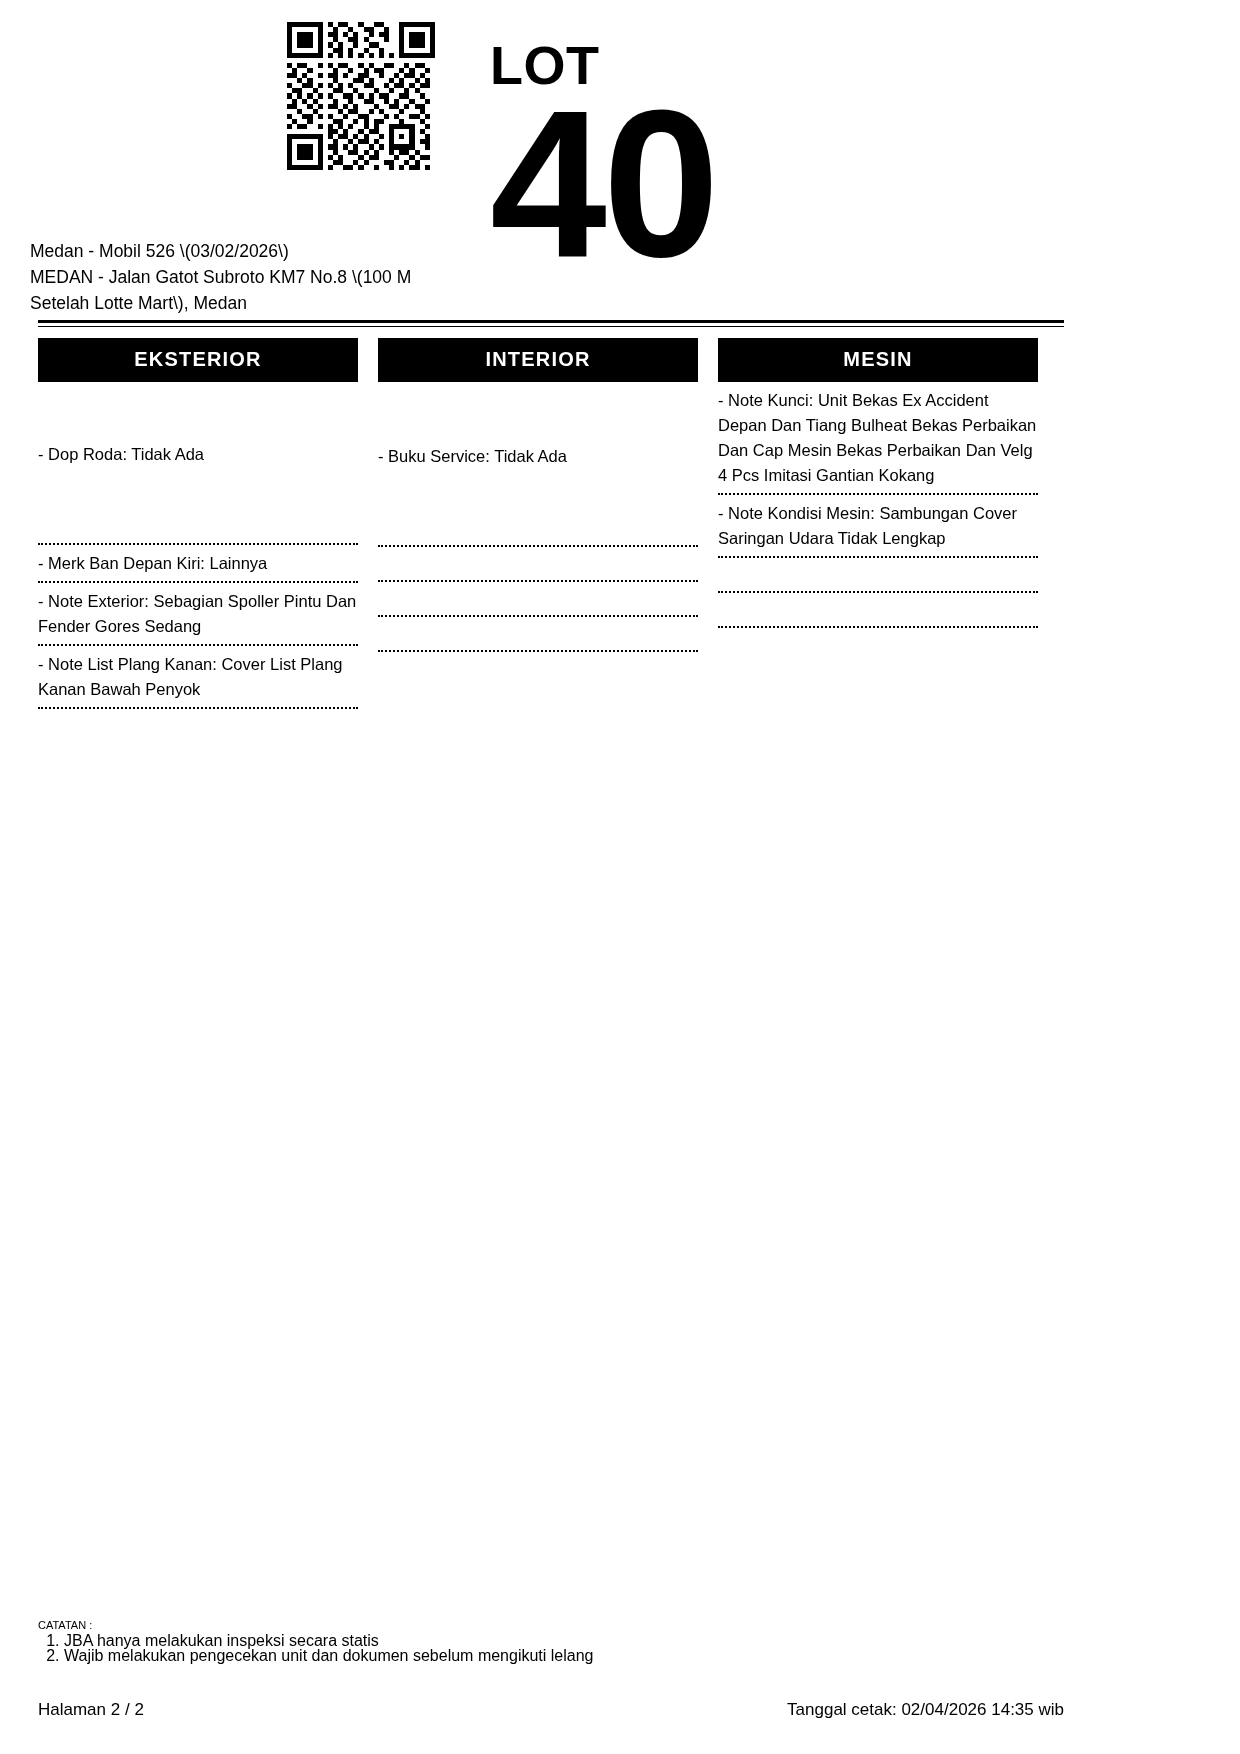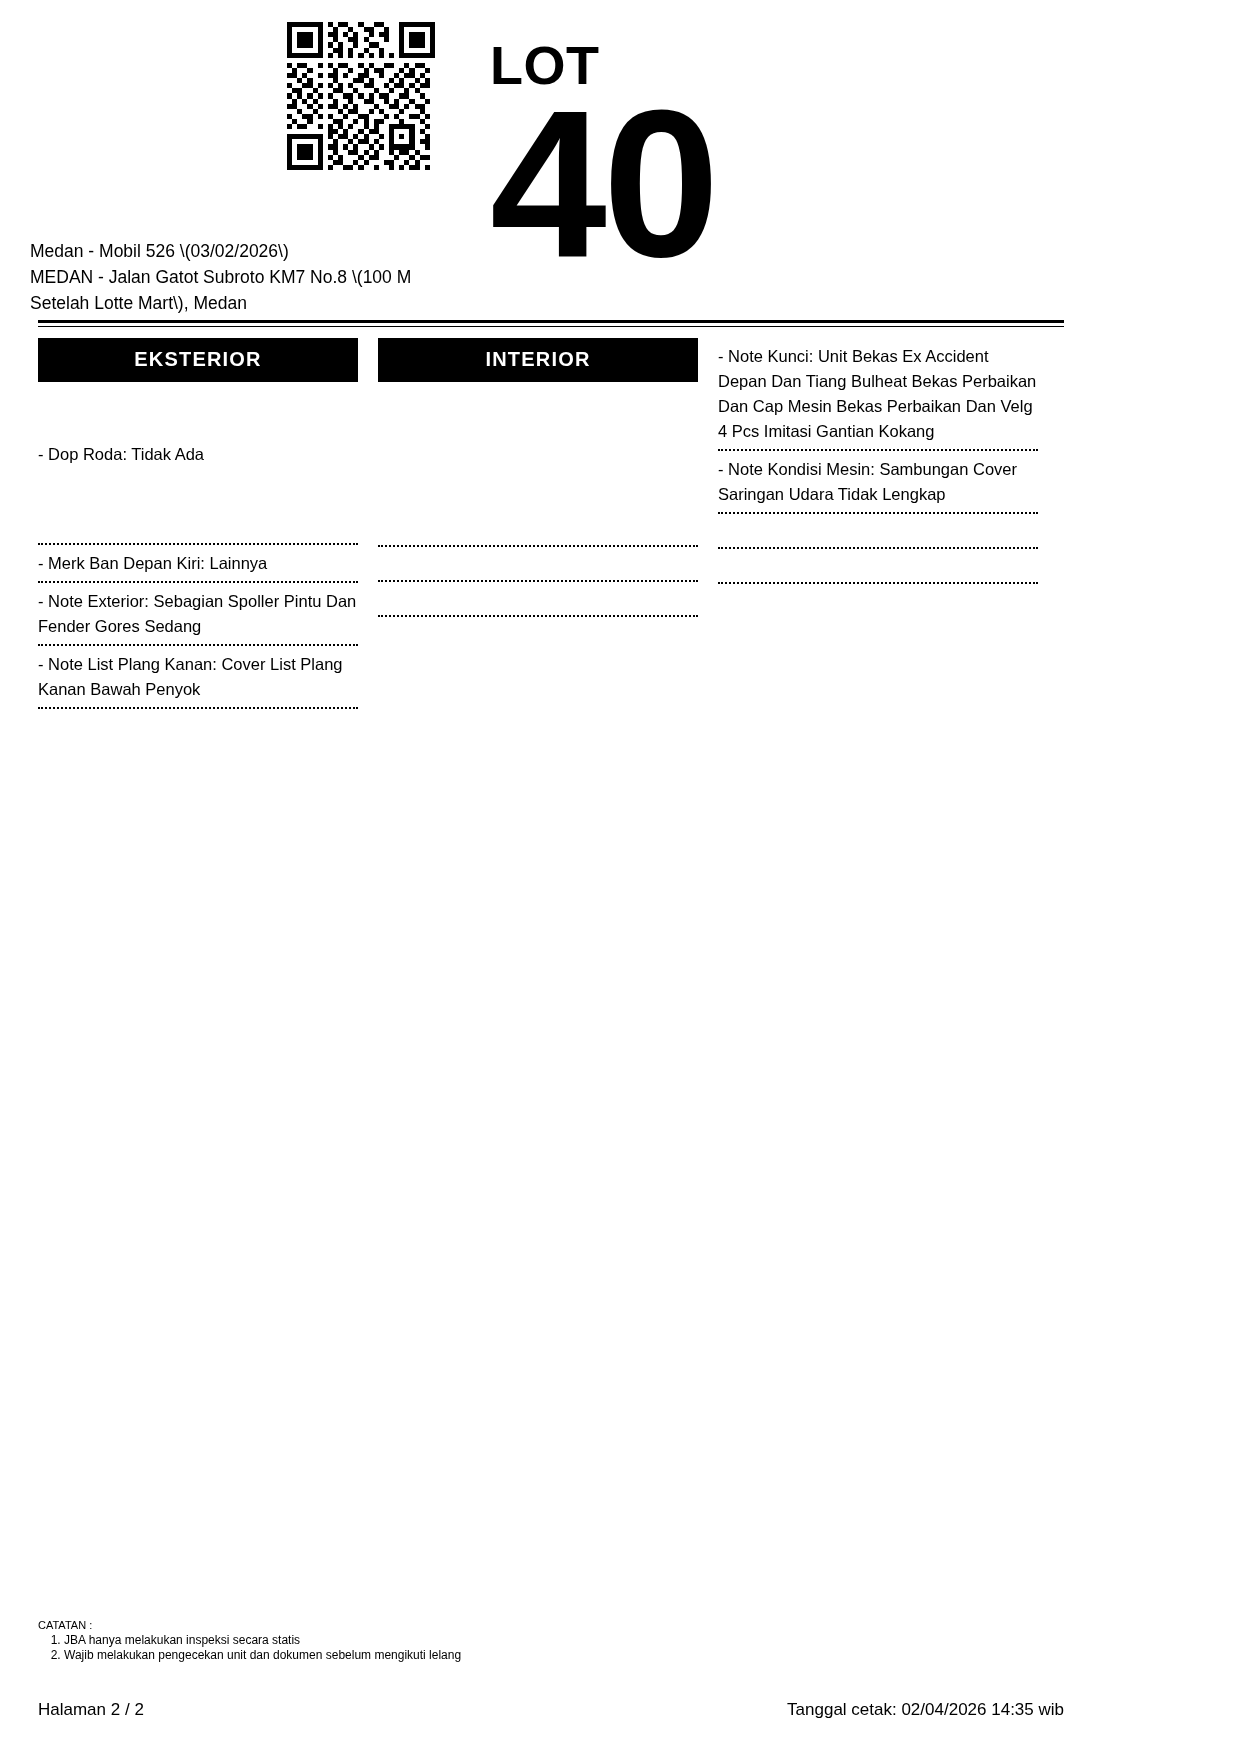--- a/index.html
+++ b/index.html
@@ -135,21 +135,21 @@
     left: 38px;
     top: 1618px;
     font-size: 11px;
     line-height: 15px;
   }
   .footer-notes .title { font-size: 11px; }
   .footer-notes ol {
     margin: 0;
     padding-left: 26px;
   }
-  .footer-notes li { font-size: 12px; line-height: 15px; }
+  .footer-notes li { font-size: 16px; line-height: 15px; }
 
   .footer-bar {
     position: absolute;
     left: 38px;
     top: 1700px;
     width: 1026px;
     display: flex;
     justify-content: space-between;
     font-size: 17px;
   }
@@ -443,33 +443,37 @@
           </div>
         <div class="row">
             <span class="row-text">- Note List Plang Kanan: Cover List Plang Kanan Bawah Penyok</span>
           </div>
       </div>
     </div>
 
     <div class="col interior">
       <div class="col-head">INTERIOR</div>
       <div class="rows">
+        <div class="row">
+            <span class="row-text">- Buku Service: Tidak Ada</span>
+          </div>
         <div class="row empty">
             <span class="row-text"></span>
           </div>
         <div class="row empty">
             <span class="row-text"></span>
           </div>
         <div class="row empty">
             <span class="row-text"></span>
           </div>
       </div>
     </div>
 
     <div class="col mesin">
+      <div class="col-head">MESIN</div>
       <div class="rows">
         <div class="row tall">
             <span class="row-text">- Note Kunci: Unit Bekas Ex Accident Depan Dan Tiang Bulheat Bekas Perbaikan Dan Cap Mesin Bekas Perbaikan Dan Velg 4 Pcs Imitasi Gantian Kokang</span>
           </div>
         <div class="row">
             <span class="row-text">- Note Kondisi Mesin: Sambungan Cover Saringan Udara Tidak Lengkap</span>
           </div>
         <div class="row empty">
             <span class="row-text"></span>
           </div>

